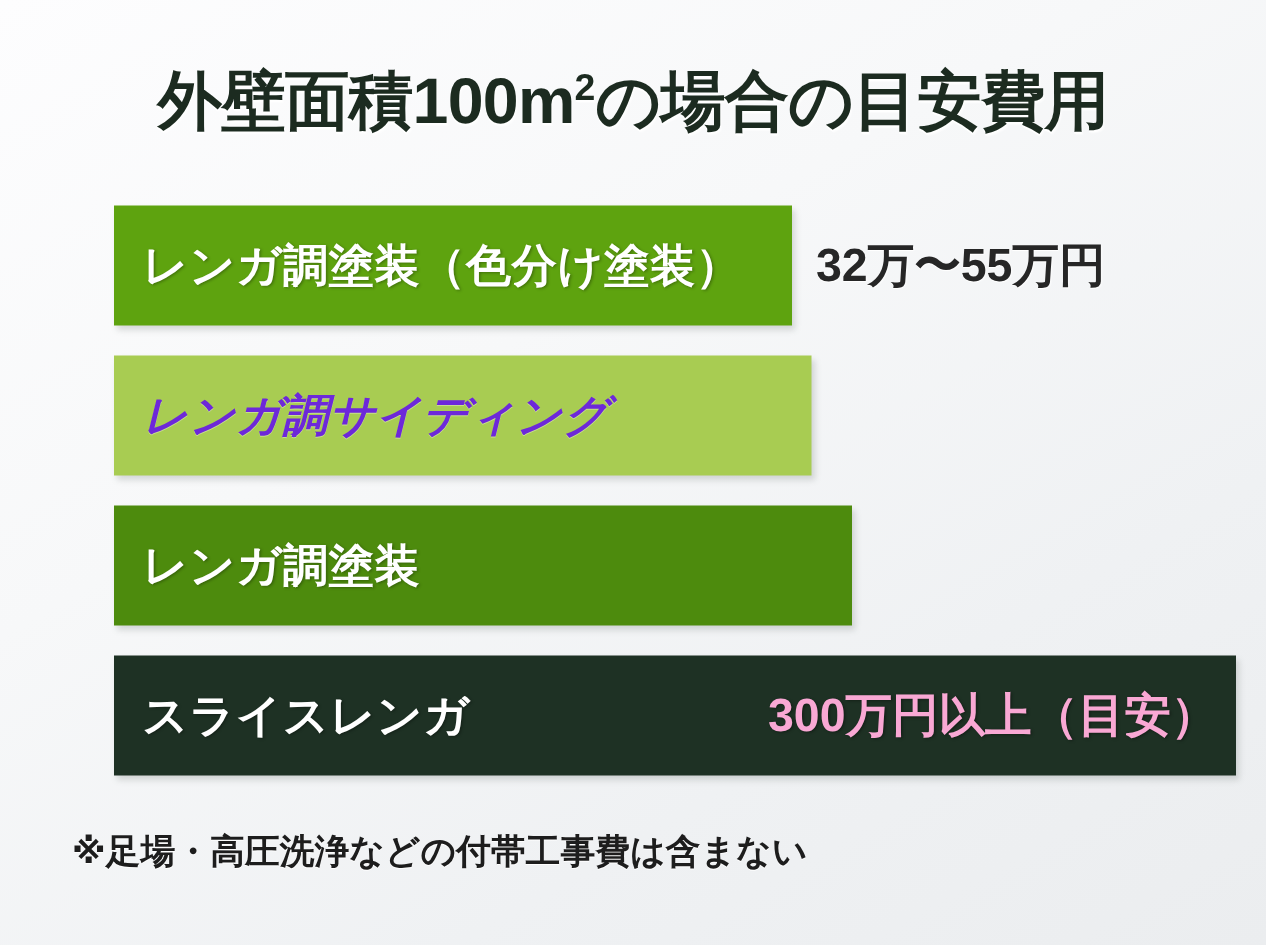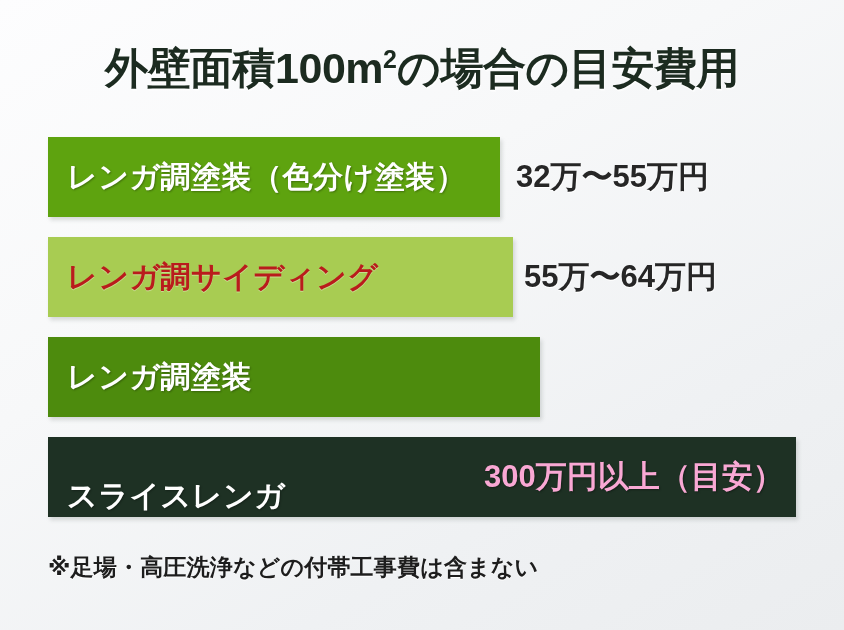--- a/index.html
+++ b/index.html
@@ -47,20 +47,21 @@
   .rows {
     position: absolute;
     left: 0;
     top: 137px;
     width: 844px;
   }
   .row {
     position: relative;
     height: 80px;
     margin-bottom: 20px;
+    margin-left: 28px;
   }
   .row:last-child { margin-bottom: 0; }
 
   .bar {
     position: absolute;
     left: 48px;
     top: 0;
     height: 80px;
     box-sizing: border-box;
     display: flex;
@@ -69,21 +70,21 @@
   }
 
   .bar-label {
     font-size: 30px;
     font-weight: bold;
     letter-spacing: 0.5px;
     white-space: nowrap;
     padding-left: 19px;
   }
   .label-light { color: #ffffff; text-shadow: 1px 1px 2px rgba(0,0,0,0.30); }
-  .label-dark  { color: #b91c1c; text-shadow: 0 1px 0 rgba(255,255,255,0.35); }
+  .label-dark  { color: #6d28d9; text-shadow: 0 1px 0 rgba(255,255,255,0.35); font-style: italic; }
 
   .price {
     position: absolute;
     top: 0;
     height: 80px;
     display: flex;
     align-items: center;
     font-size: 31px;
     font-weight: bold;
     letter-spacing: 0px;
@@ -132,31 +133,30 @@
       <div class="bar" style="width:452px;background:#5ea30f;">
         <span class="bar-label label-light">レンガ調塗装（色分け塗装）</span>
       </div>
       <div class="price" style="left:516px;text-align:right;">32万〜55万円</div>
     </div>
 
     <div class="row">
       <div class="bar" style="width:465px;background:#a8cc52;">
         <span class="bar-label label-dark">レンガ調サイディング</span>
       </div>
-      <div class="price" style="left:524px;">55万〜64万円</div>
     </div>
 
     <div class="row">
       <div class="bar" style="width:492px;background:#4d8b0d;">
         <span class="bar-label label-light">レンガ調塗装</span>
       </div>
     </div>
 
     <div class="row">
-      <div class="bar" style="width:748px;background:#1e3124;align-items:flex-end;">
+      <div class="bar" style="width:748px;background:#1e3124;">
         <span class="bar-label label-light">スライスレンガ</span>
         <span class="price-inside" style="left:436px;">300万円以上（目安）</span>
       </div>
     </div>
 
   </div>
 
   <div class="footnote">※足場・高圧洗浄などの付帯工事費は含まない</div>
 
 </div>

